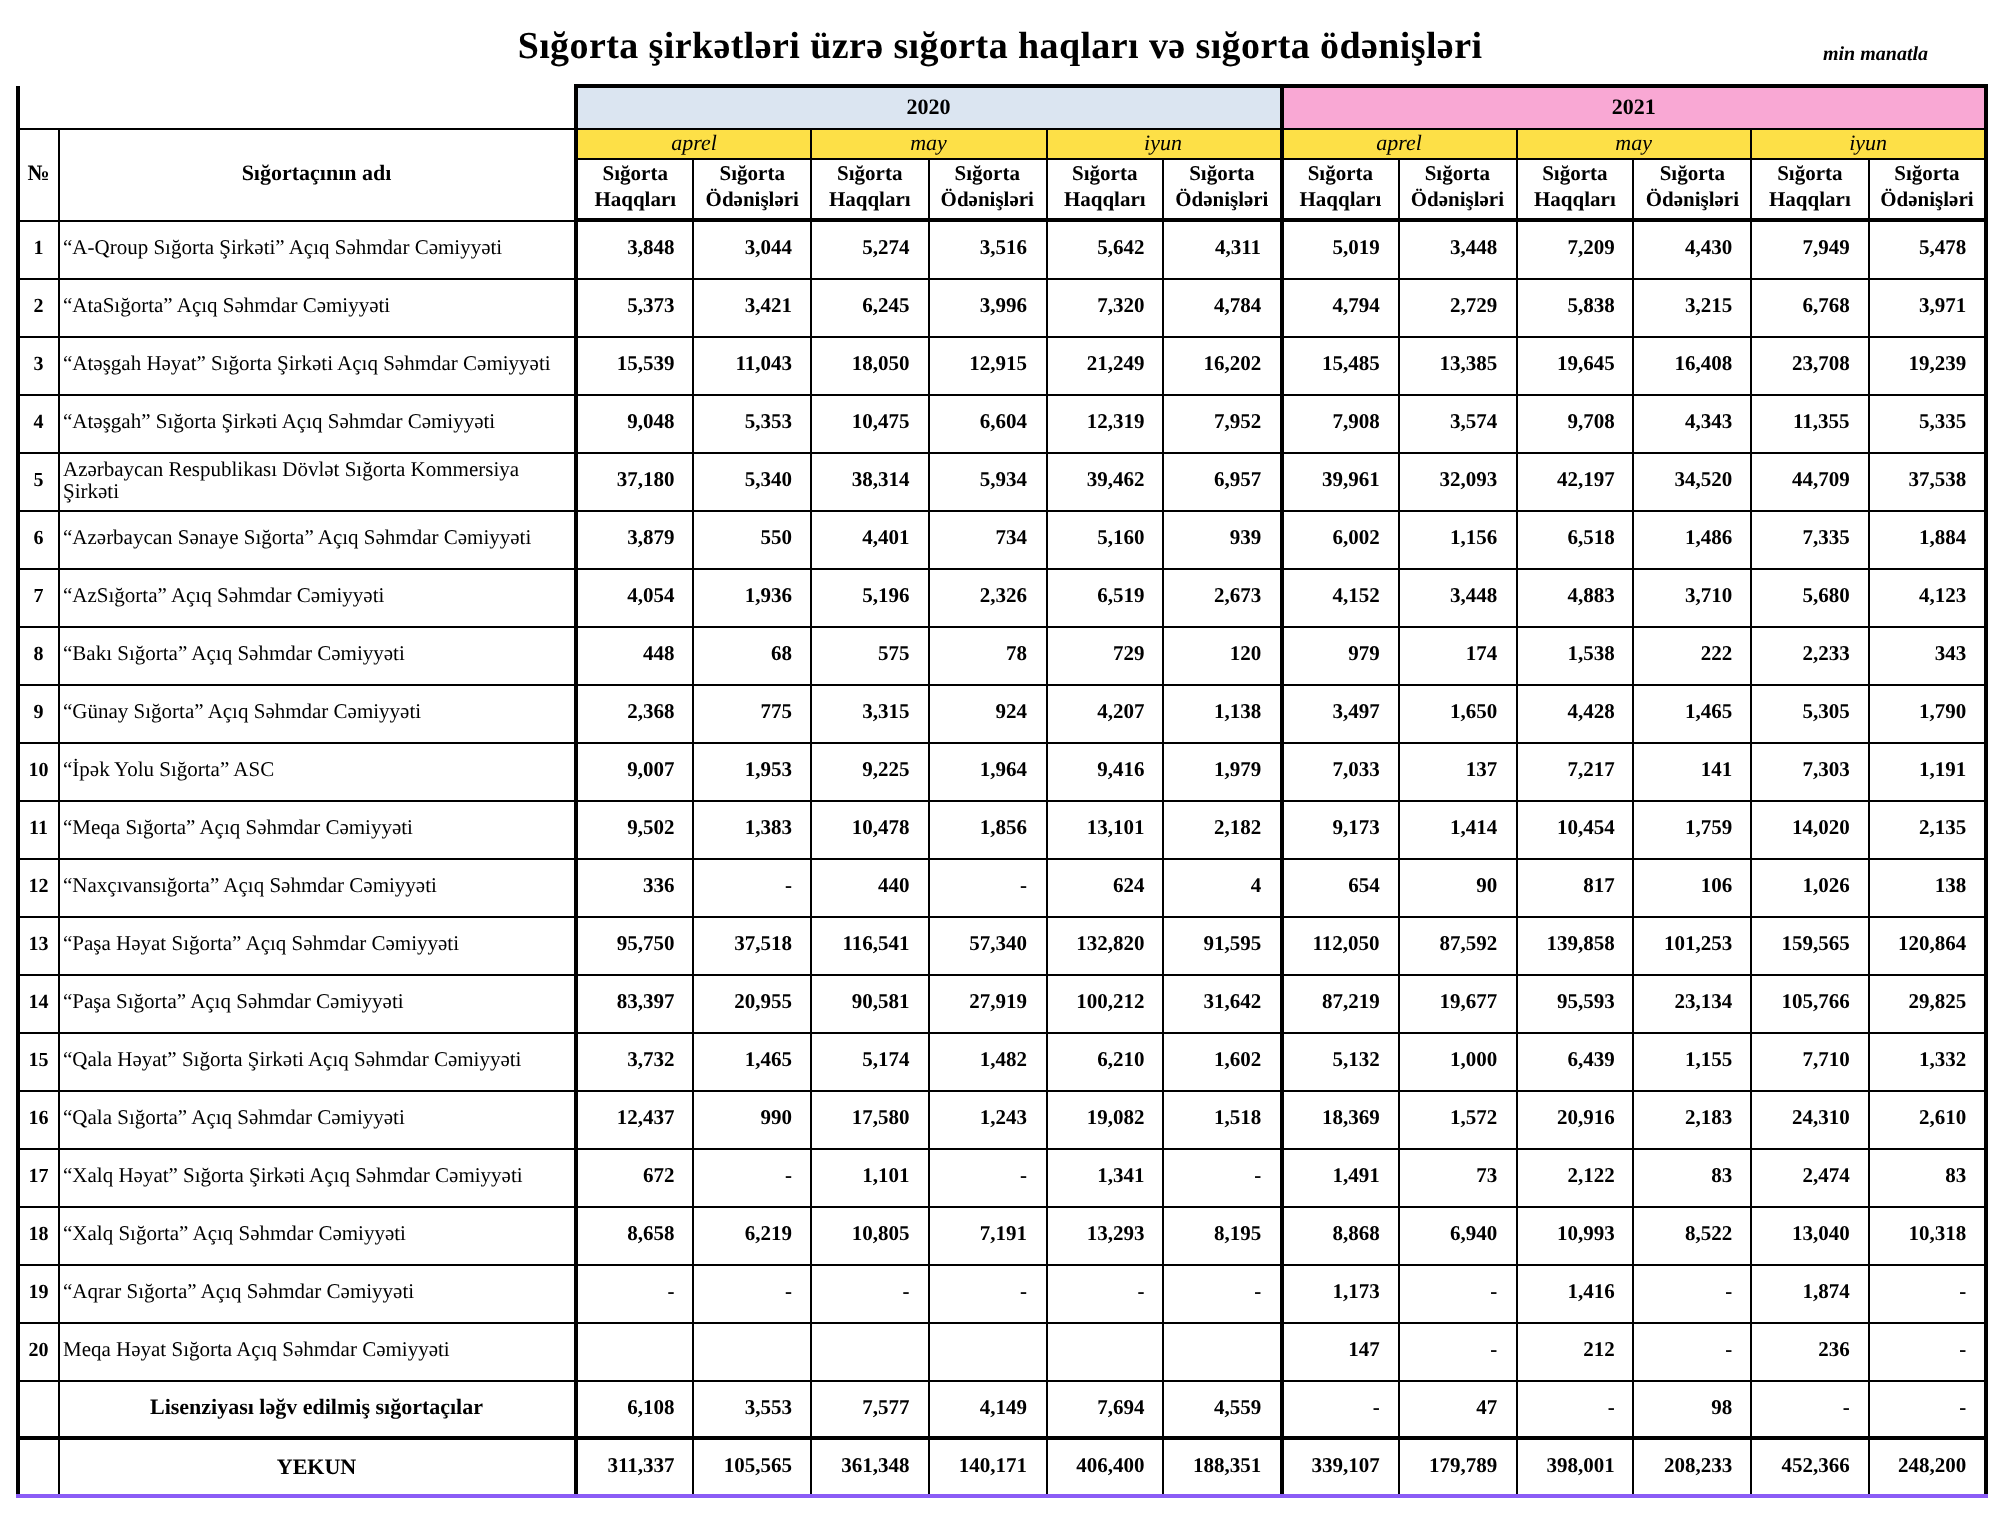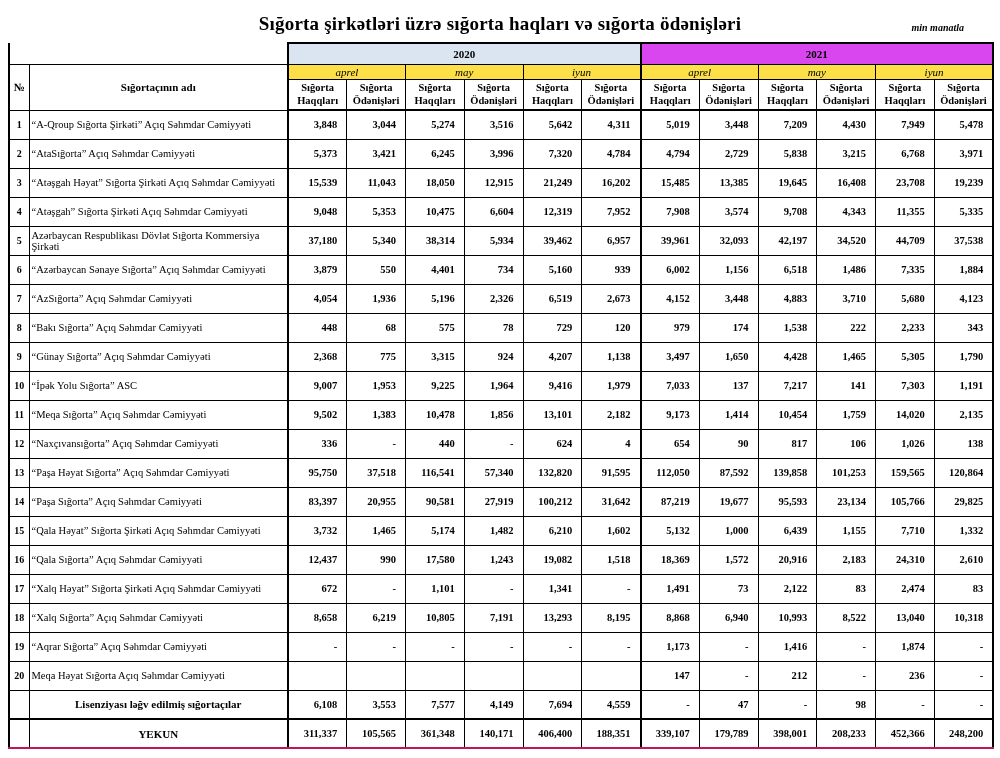--- a/index.html
+++ b/index.html
@@ -38,21 +38,21 @@
             text-align:center;border-bottom:2px solid #000;background:#fff;}
   
   tbody td{height:29px;font-size:10.5px;}
   .no-cell{text-align:center;font-weight:bold;font-size:10px;
            border-left:2px solid #000;}
   .name-cell{text-align:left;font-size:10.5px;}
   .val-cell{text-align:right;padding-right:9px;font-weight:bold;font-size:10.5px;}
   .group-start{border-left:2px solid #000;}
   .last-col{border-right:2px solid #000;}
   .footer-label{text-align:center;font-weight:bold;font-size:11px;}
-  tr.yekun-row td{border-top:2px solid #000;border-bottom:2px solid #be185d;}
+  tr.yekun-row td{border-top:2px solid #000;border-bottom:2px solid #8b5cf6;}
 </style>
 </head>
 <body>
 
 <div class="title">Sığorta şirkətləri üzrə sığorta haqları və sığorta ödənişləri</div>
 <div class="unit-note">min manatla</div>
 
 <table>
   <colgroup>
       <col style="width: 20px;">
@@ -67,21 +67,21 @@
       <col style="width: 58.75px;">
       <col style="width: 58.75px;">
       <col style="width: 58.75px;">
       <col style="width: 58.75px;">
       <col style="width: 58.75px;">
     </colgroup>
   <thead>
       <tr>
         <th class="corner" colspan="2"></th>
         <th class="year-cell group-start" colspan="6" style="background: rgb(219, 229, 241);">2020</th>
-        <th class="year-cell group-start last-col" colspan="6" style="background: #d946ef;">2021</th>
+        <th class="year-cell group-start last-col" colspan="6" style="background: #f9a8d4;">2021</th>
       </tr>
       <tr>
         <th class="colhead no-head" rowspan="2">№</th>
         <th class="colhead" rowspan="2">Sığortaçının adı</th>
         <th class="month-cell group-start" colspan="2">aprel</th>
         <th class="month-cell" colspan="2">may</th>
         <th class="month-cell" colspan="2">iyun</th>
         <th class="month-cell group-start" colspan="2">aprel</th>
         <th class="month-cell" colspan="2">may</th>
         <th class="month-cell last-col" colspan="2">iyun</th>

